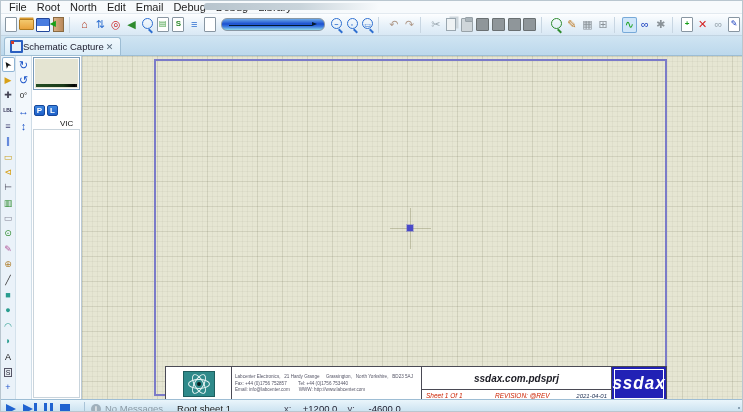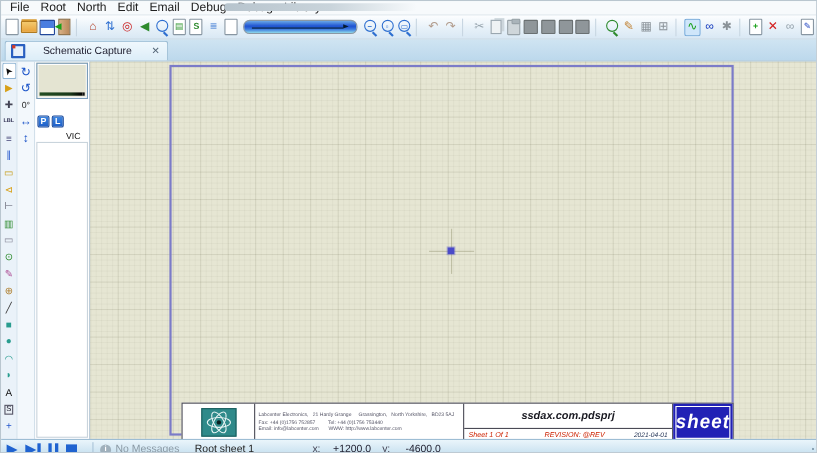--- a/index.html
+++ b/index.html
@@ -38,21 +38,21 @@
   .k-paste::after{content:'';position:absolute;top:0;left:5px;width:6px;height:3px;background:#aab4ba;border:1px solid #98a2a8;border-radius:1px;}
   .k-slider{width:112px;height:11px;margin:0 3px;border-radius:6px;border:1px solid #8a98a4;
     background:linear-gradient(180deg,#6aa8e8 0%,#1b4fd0 45%,#3e7de0 70%,#8fd8e8 100%);}
   .k-slider::before{content:'';position:absolute;left:7px;right:12px;top:50%;height:1px;background:#041a30;}
   .k-slider::after{content:'';position:absolute;right:7px;top:50%;margin-top:-2.5px;border-left:5px solid #041a30;
     border-top:2.5px solid transparent;border-bottom:2.5px solid transparent;}
 
   
   .tabbar{height:19px;background:linear-gradient(180deg,#cfe4f2,#bcd8ec);border-bottom:1px solid #9dbdd4;
     display:flex;align-items:flex-end;padding-left:3px;}
-  .tab{height:17px;display:flex;align-items:center;gap:16px;padding:0 7px 0 5px;background:linear-gradient(180deg,#f0f8fd,#dcedf8);
+  .tab{height:17px;display:flex;align-items:center;gap:0;padding:0 7px 0 5px;background:linear-gradient(180deg,#f0f8fd,#dcedf8);
     border:1px solid #9dbdd4;border-bottom:none;border-radius:3px 3px 0 0;text-align:center;}
   .tab-ic{position:relative;width:9px;height:9px;border:2px solid #2a5fc0;border-radius:1px;background:#e8f0fa;}
   .tab-ic::after{content:'';position:absolute;left:-1px;top:-1px;width:3px;height:3px;background:#d23a2a;}
   .tab-label{font-size:9.5px;color:#223;}
   .tab-close{font-size:9px;color:#567;margin-left:2px;}
 
   
   .main{position:relative;display:flex;height:343px;}
   .tools-col{width:15px;background:#eaf2f9;border-right:1px solid #d4e2ec;display:flex;flex-direction:column;align-items:center;padding-top:1px;box-sizing:border-box;}
   .lti{width:13px;height:15.4px;display:flex;align-items:center;justify-content:center;font-size:9px;border-radius:2px;cursor:default;}
@@ -317,21 +317,21 @@
         </div>
         <div class="tb-cell tb-right">
           <div class="tb-project">ssdax.com.pdsprj</div>
           <div class="tb-bottomrow">
             <span class="tb-sheet">Sheet 1   Of 1</span>
             <span class="tb-rev">REVISION: @REV</span>
             <span class="tb-date">2021-04-01</span>
           </div>
         </div>
         <div class="tb-cell tb-isis">
-          <span class="isis-text">sheet</span>
+          <span class="isis-text">ssdax</span>
         </div>
       </div>
     </div>
   </div>
 
   <div class="statusbar">
     <div class="sim">
       <span class="tri"></span>
       <span class="step">
           <span class="tri"></span>

